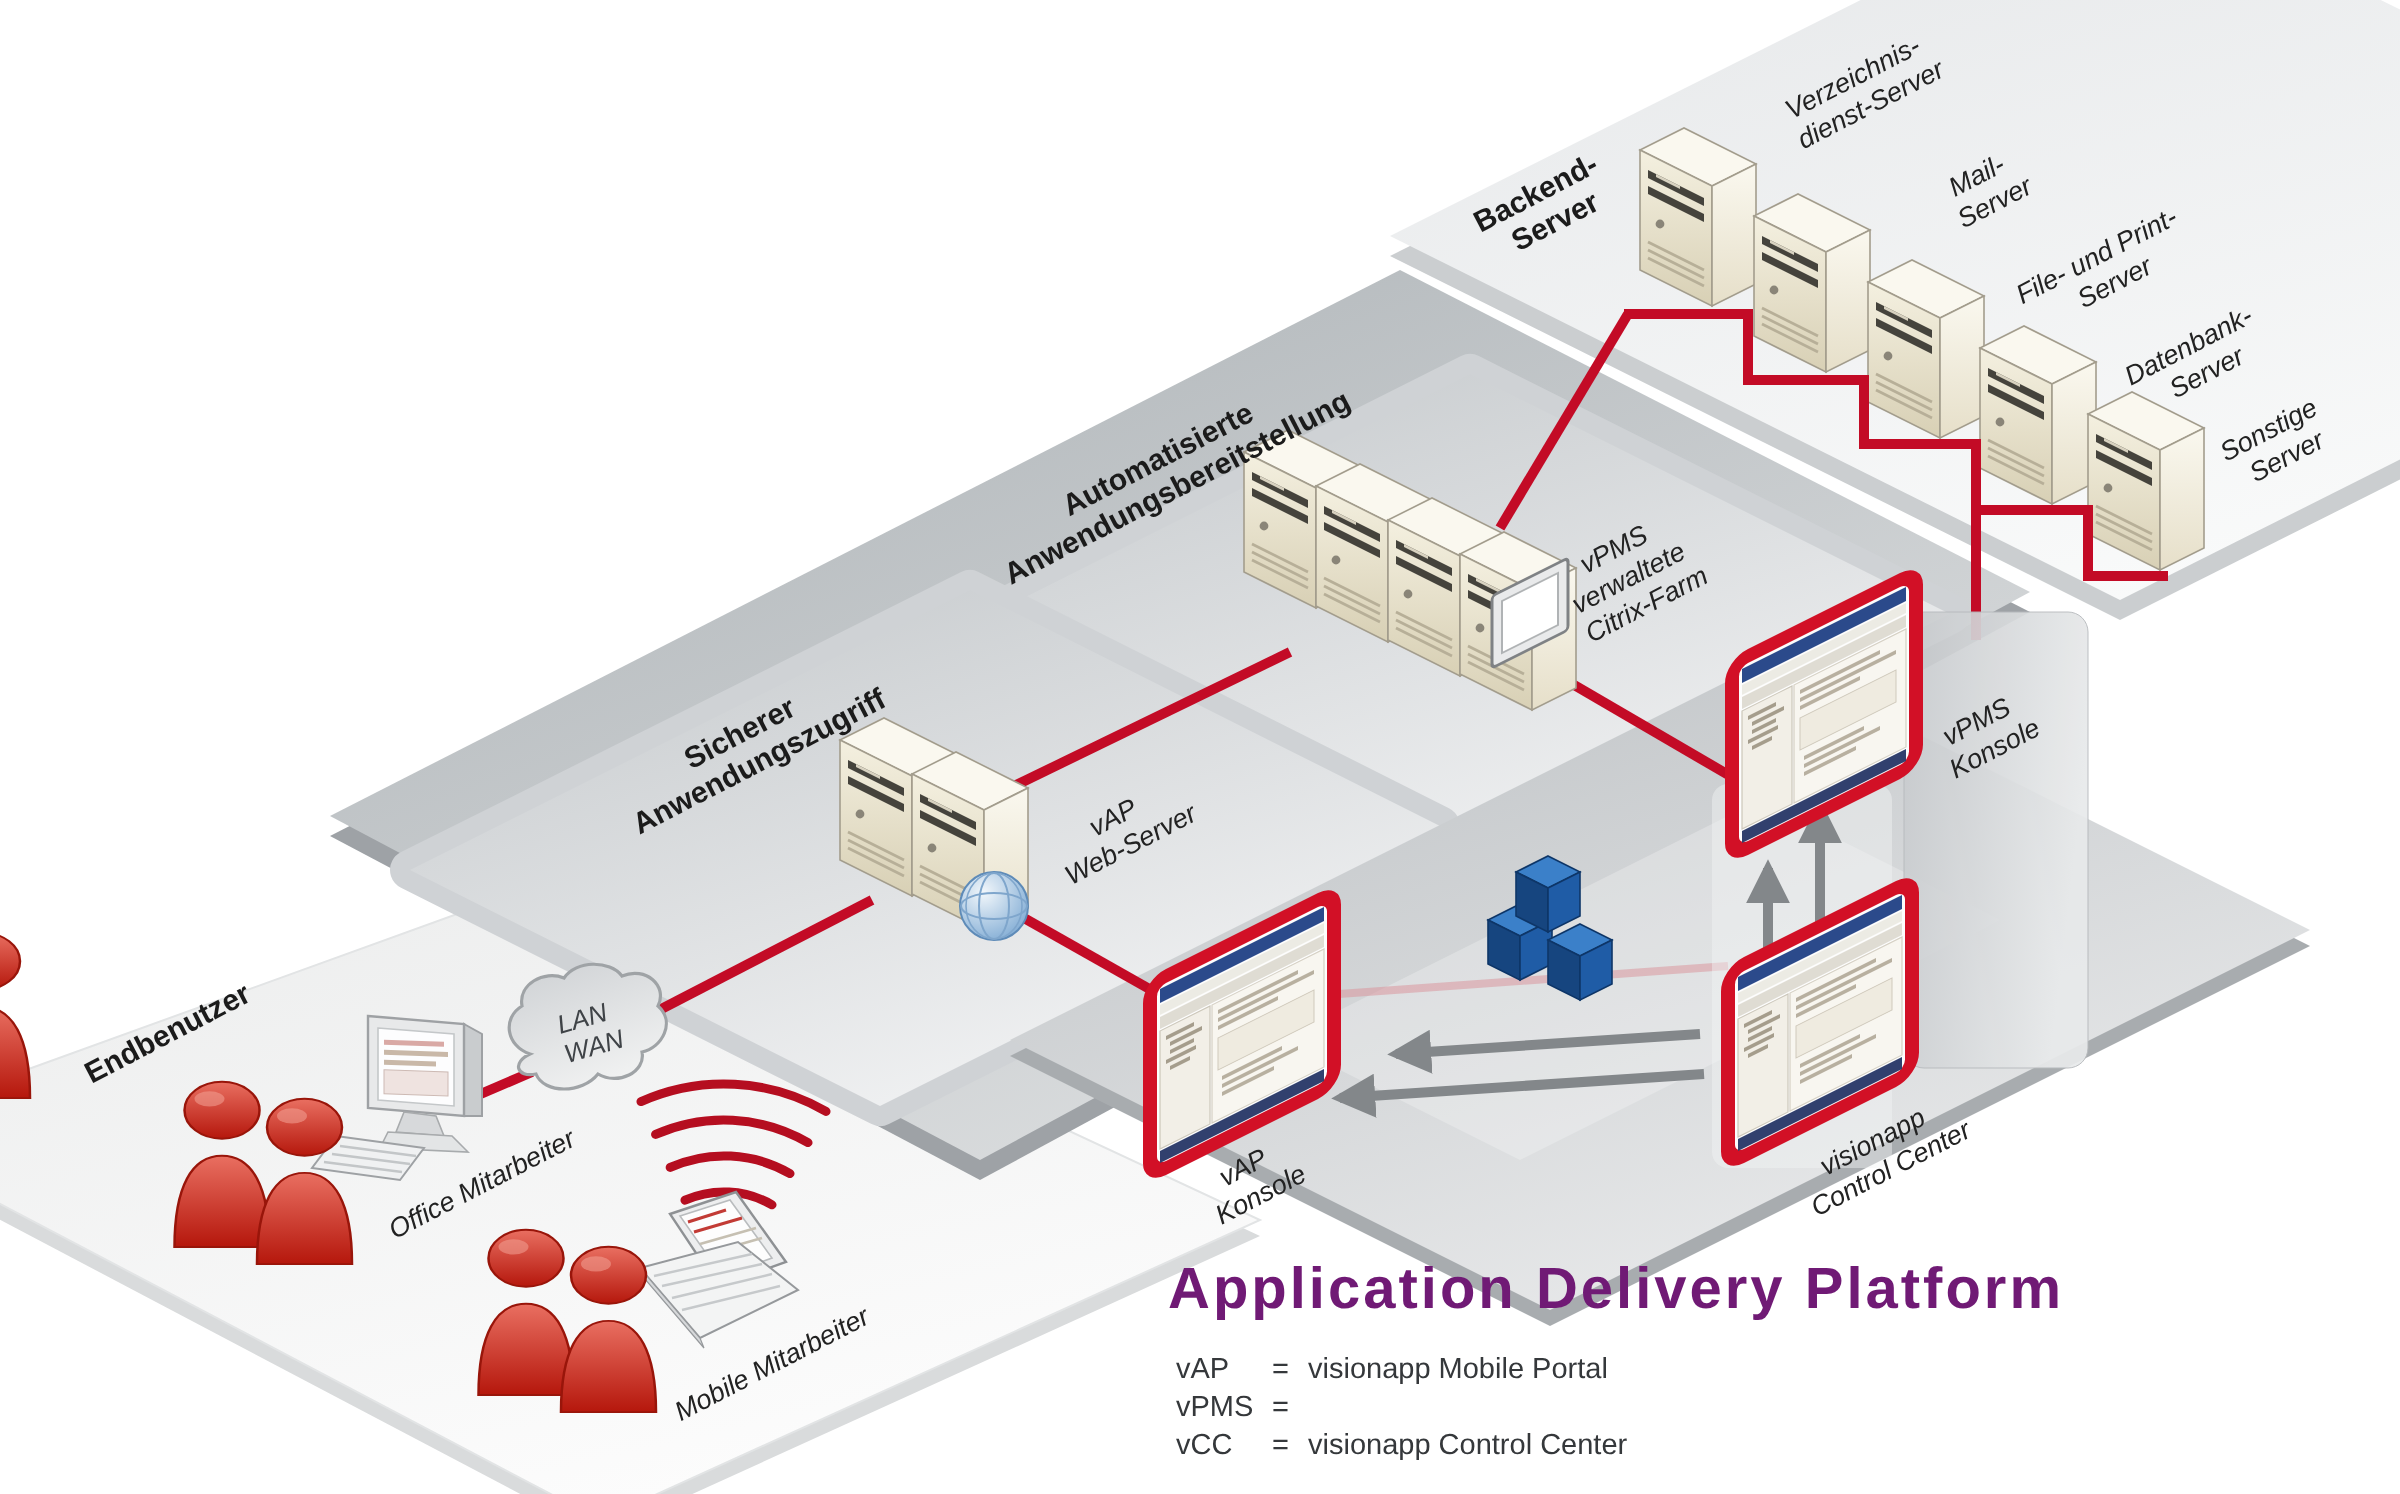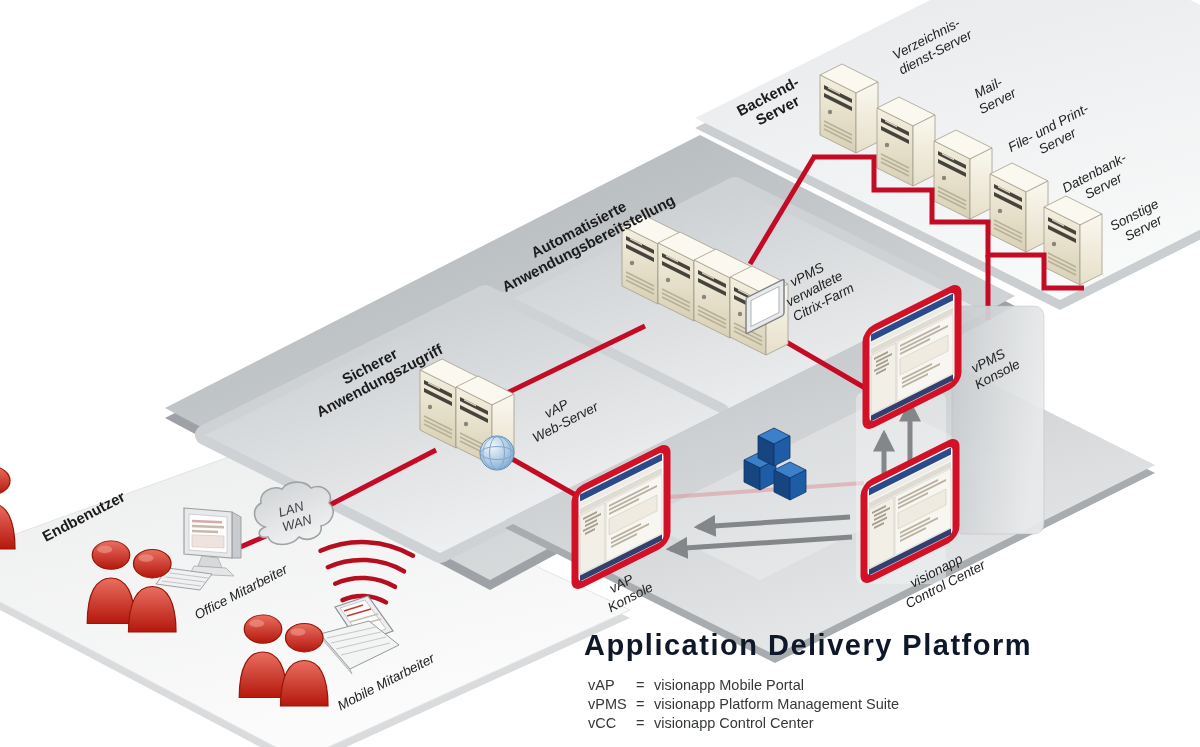--- a/index.html
+++ b/index.html
@@ -4,21 +4,21 @@
 <style>
   html,body{margin:0;padding:0;background:#ffffff;}
   #stage{position:relative;width:1200px;height:747px;background:#ffffff;overflow:hidden;
          font-family:"Liberation Sans",sans-serif;}
   svg text{font-family:"Liberation Sans",sans-serif;}
   .lb{text-anchor:middle;fill:#1b1b1b;}
   .b{font-weight:bold;font-size:15px;}
   .i{font-style:italic;font-size:13.5px;fill:#222222;}
   .cl{font-size:13px;fill:#3f4347;font-style:italic;}
   #title{position:absolute;left:584px;top:629px;font-size:29px;font-weight:bold;
-         color:#0f172a;letter-spacing:1.5px;white-space:nowrap;}
+         color:#701a75;letter-spacing:1.5px;white-space:nowrap;}
   #legend{position:absolute;left:588px;top:676px;font-size:14.5px;color:#35383b;}
   .leg-row{display:flex;line-height:19px;}
   .leg-abbr{width:48px;}
   .leg-eq{width:18px;}
 </style>
 </head>
 <body>
 
 <div id="stage">
 <svg width="1200" height="747" viewBox="0 0 1200 747">
@@ -335,21 +335,20 @@
 
 <div id="legend">
   <div class="leg-row">
     <span class="leg-abbr">vAP</span>
     <span class="leg-eq">=</span>
     <span>visionapp Mobile Portal</span>
   </div>
   <div class="leg-row">
     <span class="leg-abbr">vPMS</span>
     <span class="leg-eq">=</span>
-    <span>visionapp Platform Management Suite</span>
   </div>
   <div class="leg-row">
     <span class="leg-abbr">vCC</span>
     <span class="leg-eq">=</span>
     <span>visionapp Control Center</span>
   </div>
 </div>
 </div>
 
 </body></html>

